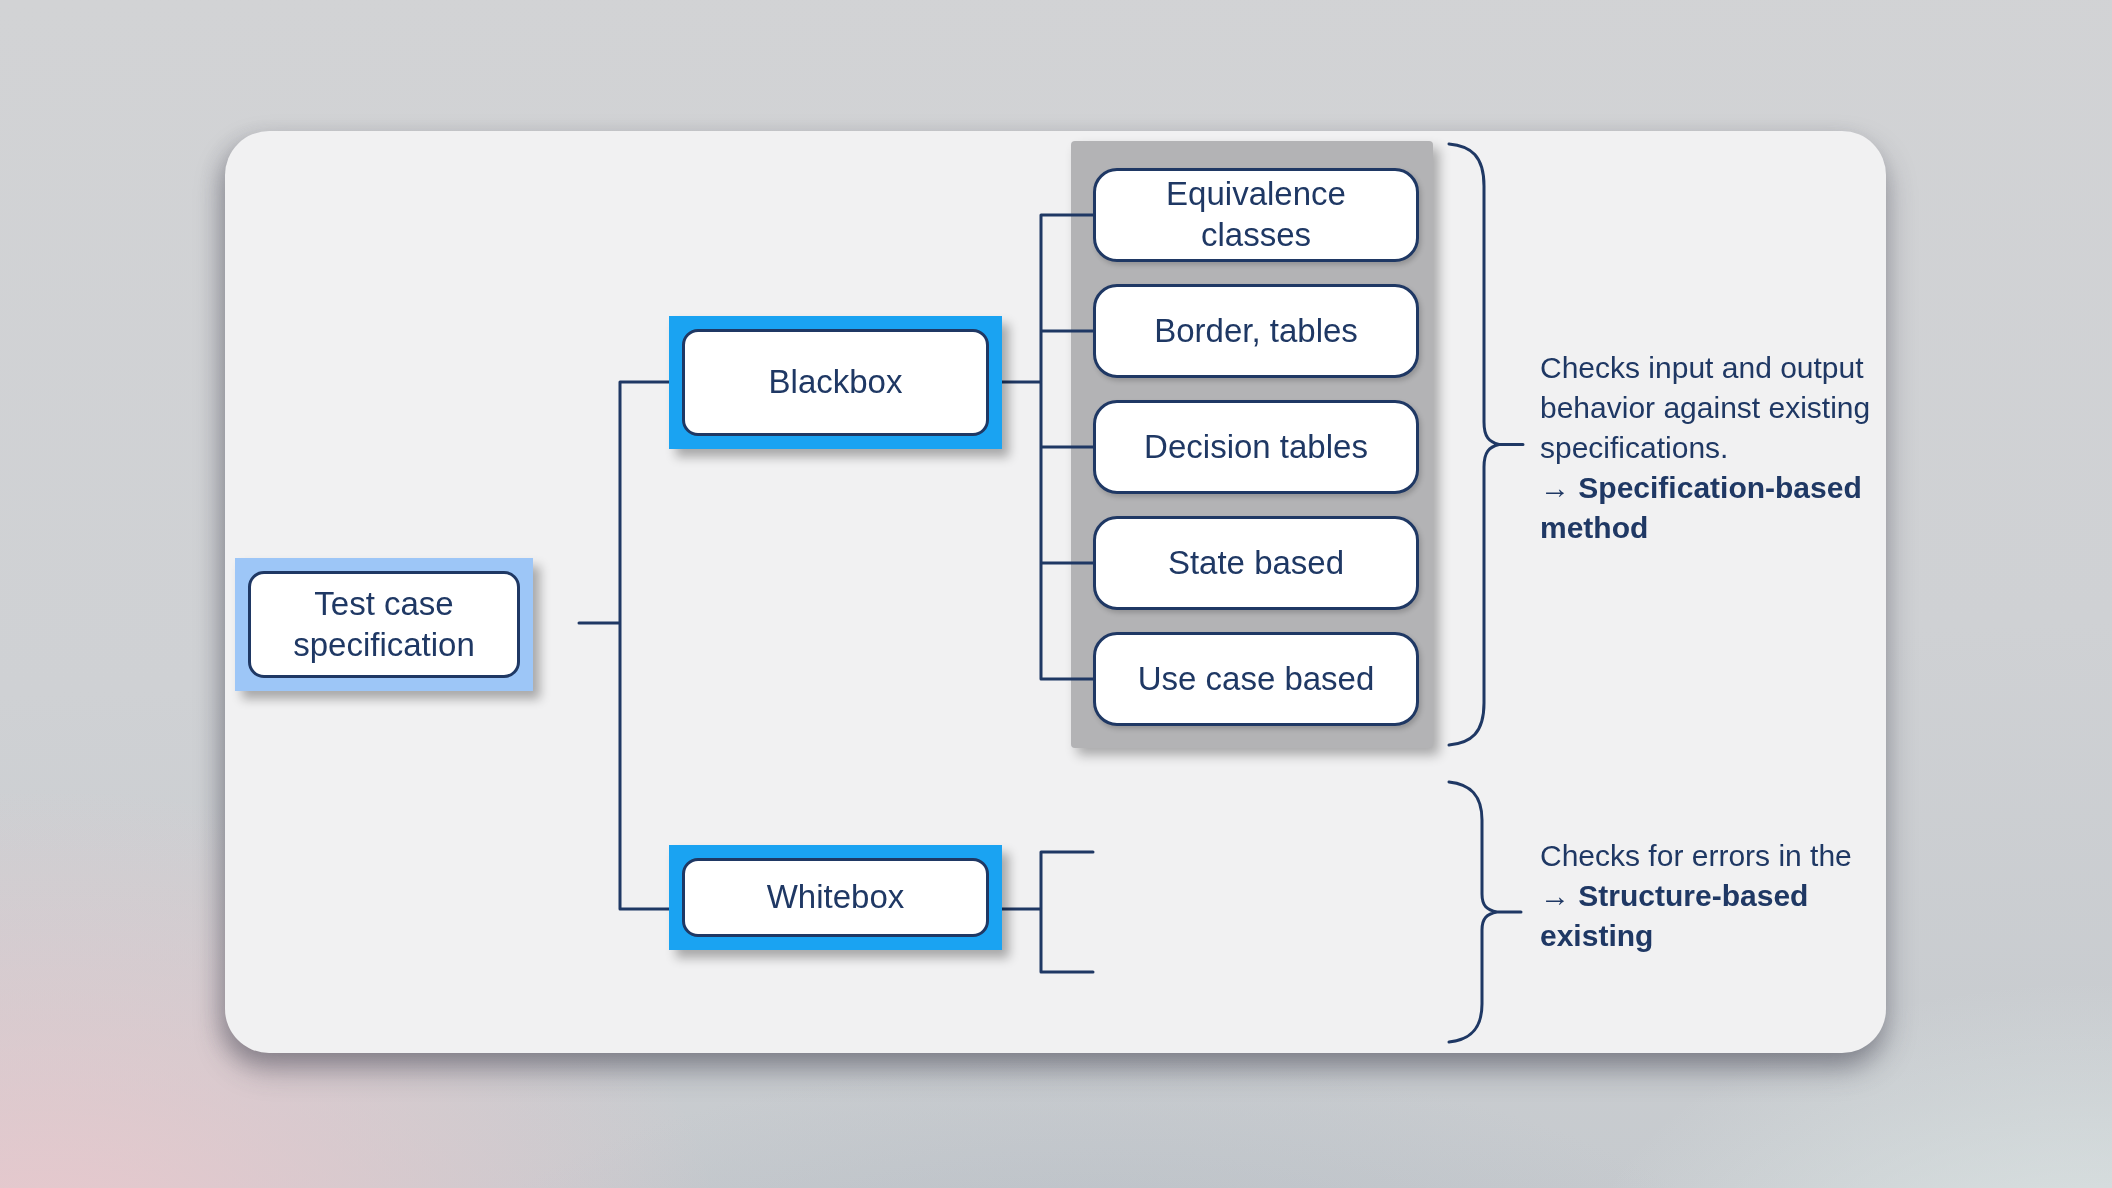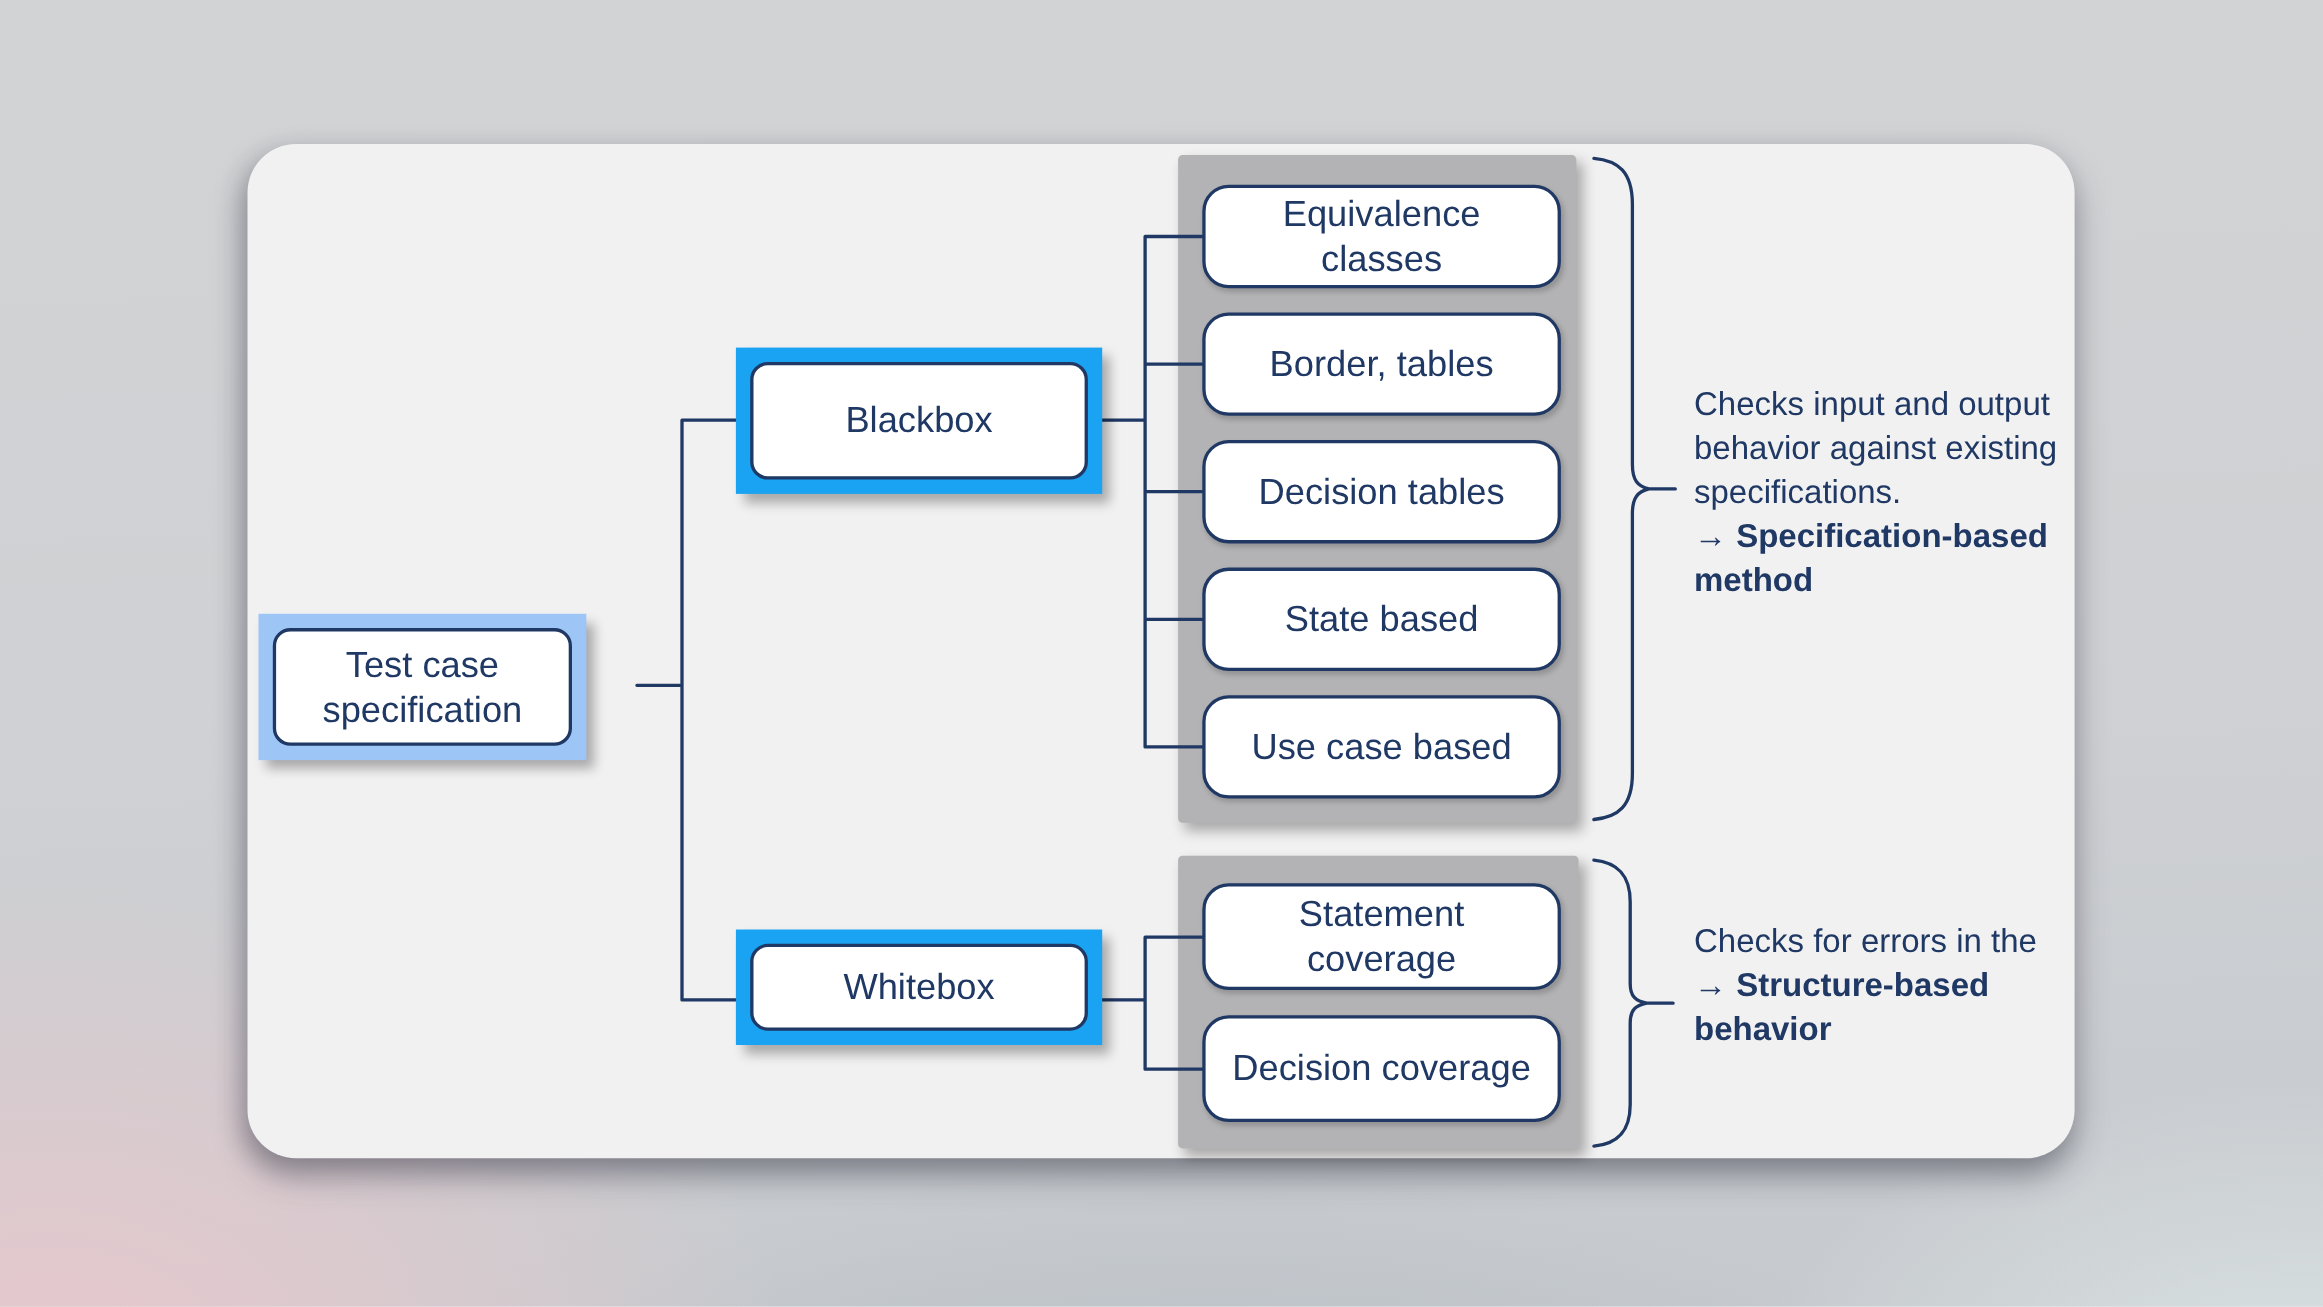--- a/index.html
+++ b/index.html
@@ -139,29 +139,20 @@
       <div>Decision tables</div>
     </div>
     <div class="leaf pos-3">
       <div>State based</div>
     </div>
     <div class="leaf pos-4">
       <div>Use case based</div>
     </div>
   </div>
 
-  <div class="group group-whitebox">
-    <div class="leaf pos-0">
-      <div>Statement</div>
-      <div>coverage</div>
-    </div>
-    <div class="leaf pos-1">
-      <div>Decision coverage</div>
-    </div>
-  </div>
 
   <svg class="connectors" width="2112" height="1188" viewBox="0 0 2112 1188">
 
     <path d="M579 623 H620 M620 382 V909 M620 382 H669 M620 909 H669"></path>
 
     <path d="M1002 382 H1041 M1041 215 V679 M1041 215 H1093 M1041 331 H1093 M1041 447 H1093 M1041 563 H1093 M1041 679 H1093"></path>
 
     <path d="M1002 909 H1041 M1041 852 V972 M1041 852 H1093 M1041 972 H1093"></path>
 
     <path d="M1449 144 C1471 146 1484 156 1484 186 L1484 422 C1484 437 1489 442 1499 444.5 C1489 447 1484 452 1484 467 L1484 703 C1484 733 1471 743 1449 745 M1499 444.5 H1523"></path>
@@ -192,16 +183,16 @@
     <div>Checks input and output</div>
     <div>behavior against existing</div>
     <div>specifications.</div>
     <div class="bold-line">→ Specification-based</div>
     <div class="bold-line">method</div>
   </div>
 
   <div class="annotation anno-struct">
     <div>Checks for errors in the</div>
     <div class="bold-line">→ Structure-based</div>
-    <div class="bold-line">behavior</div>
+    <div class="bold-line">existing</div>
   </div>
 
 </div>
 
 </body></html>

